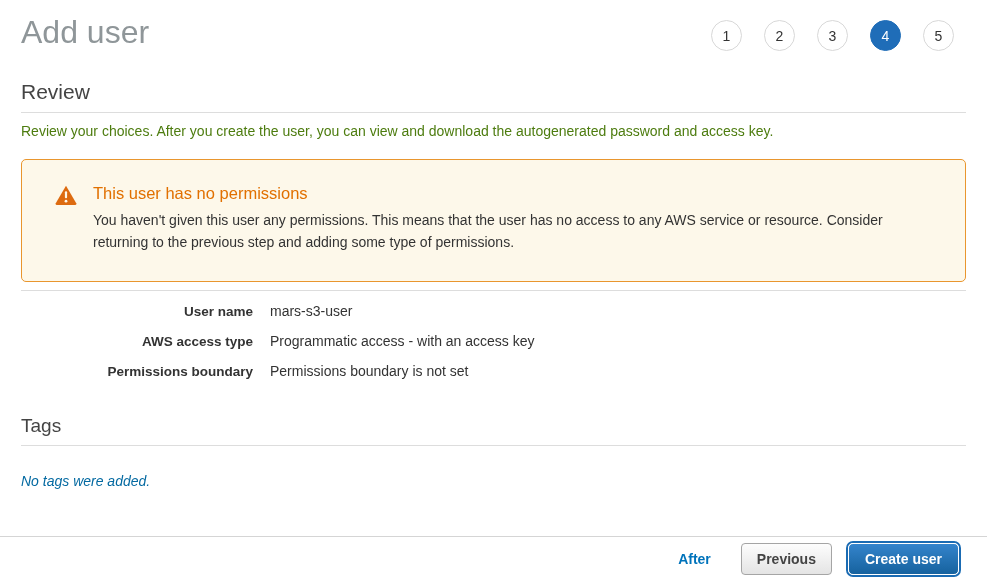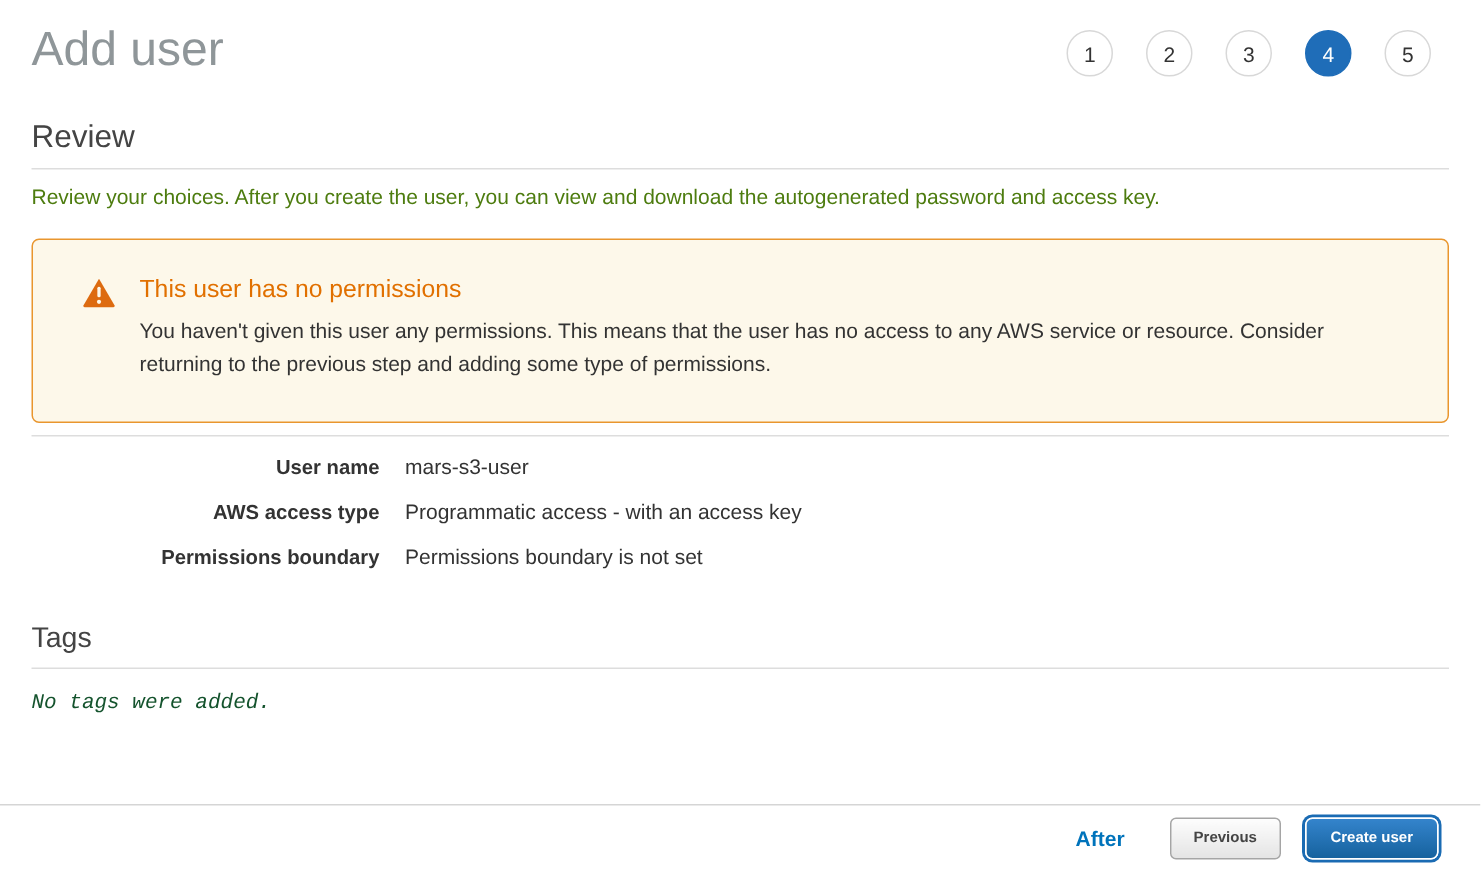--- a/index.html
+++ b/index.html
@@ -57,38 +57,38 @@
   .detail-rows { margin-top: 12px; }
   .detail-row { display: flex; align-items: baseline; height: 30px; }
   .detail-label {
     width: 232px; text-align: right; font-weight: bold; font-size: 13.5px; color: #333;
     flex: 0 0 auto;
   }
   .detail-value { margin-left: 17px; color: #333; }
 
   
   .tags-heading { margin-top: 22px; }
-  .tags-note { margin-top: 15px; font-style: italic; color: #14532d; font-family: Liberation Mono, monospace; }
+  .tags-note { margin-top: 27px; font-style: italic; color: #0369a1; }
 
   
   .footer {
     position: absolute; left: 0; right: 0; bottom: 0;
     border-top: 1px solid #d5d5d5;
     background: #ffffff;
     height: 45px;
     display: flex; align-items: center; justify-content: flex-end;
     padding: 0 24px;
   }
   .cancel-link {
     color: #0073bb; font-weight: bold; font-size: 14px;
     text-decoration: none; cursor: pointer; margin-right: 30px;
   }
   .btn {
     font-family: "Liberation Sans", sans-serif;
-    font-size: 10px; font-weight: bold;
+    font-size: 14px; font-weight: bold;
     border-radius: 4px; cursor: pointer; line-height: 1;
   }
   .btn-secondary {
     color: #444;
     background: linear-gradient(#fdfdfd, #e4e4e4);
     border: 1px solid #a5a5a5;
     padding: 8px 15px;
     margin-right: 16px;
   }
   .btn-primary {

